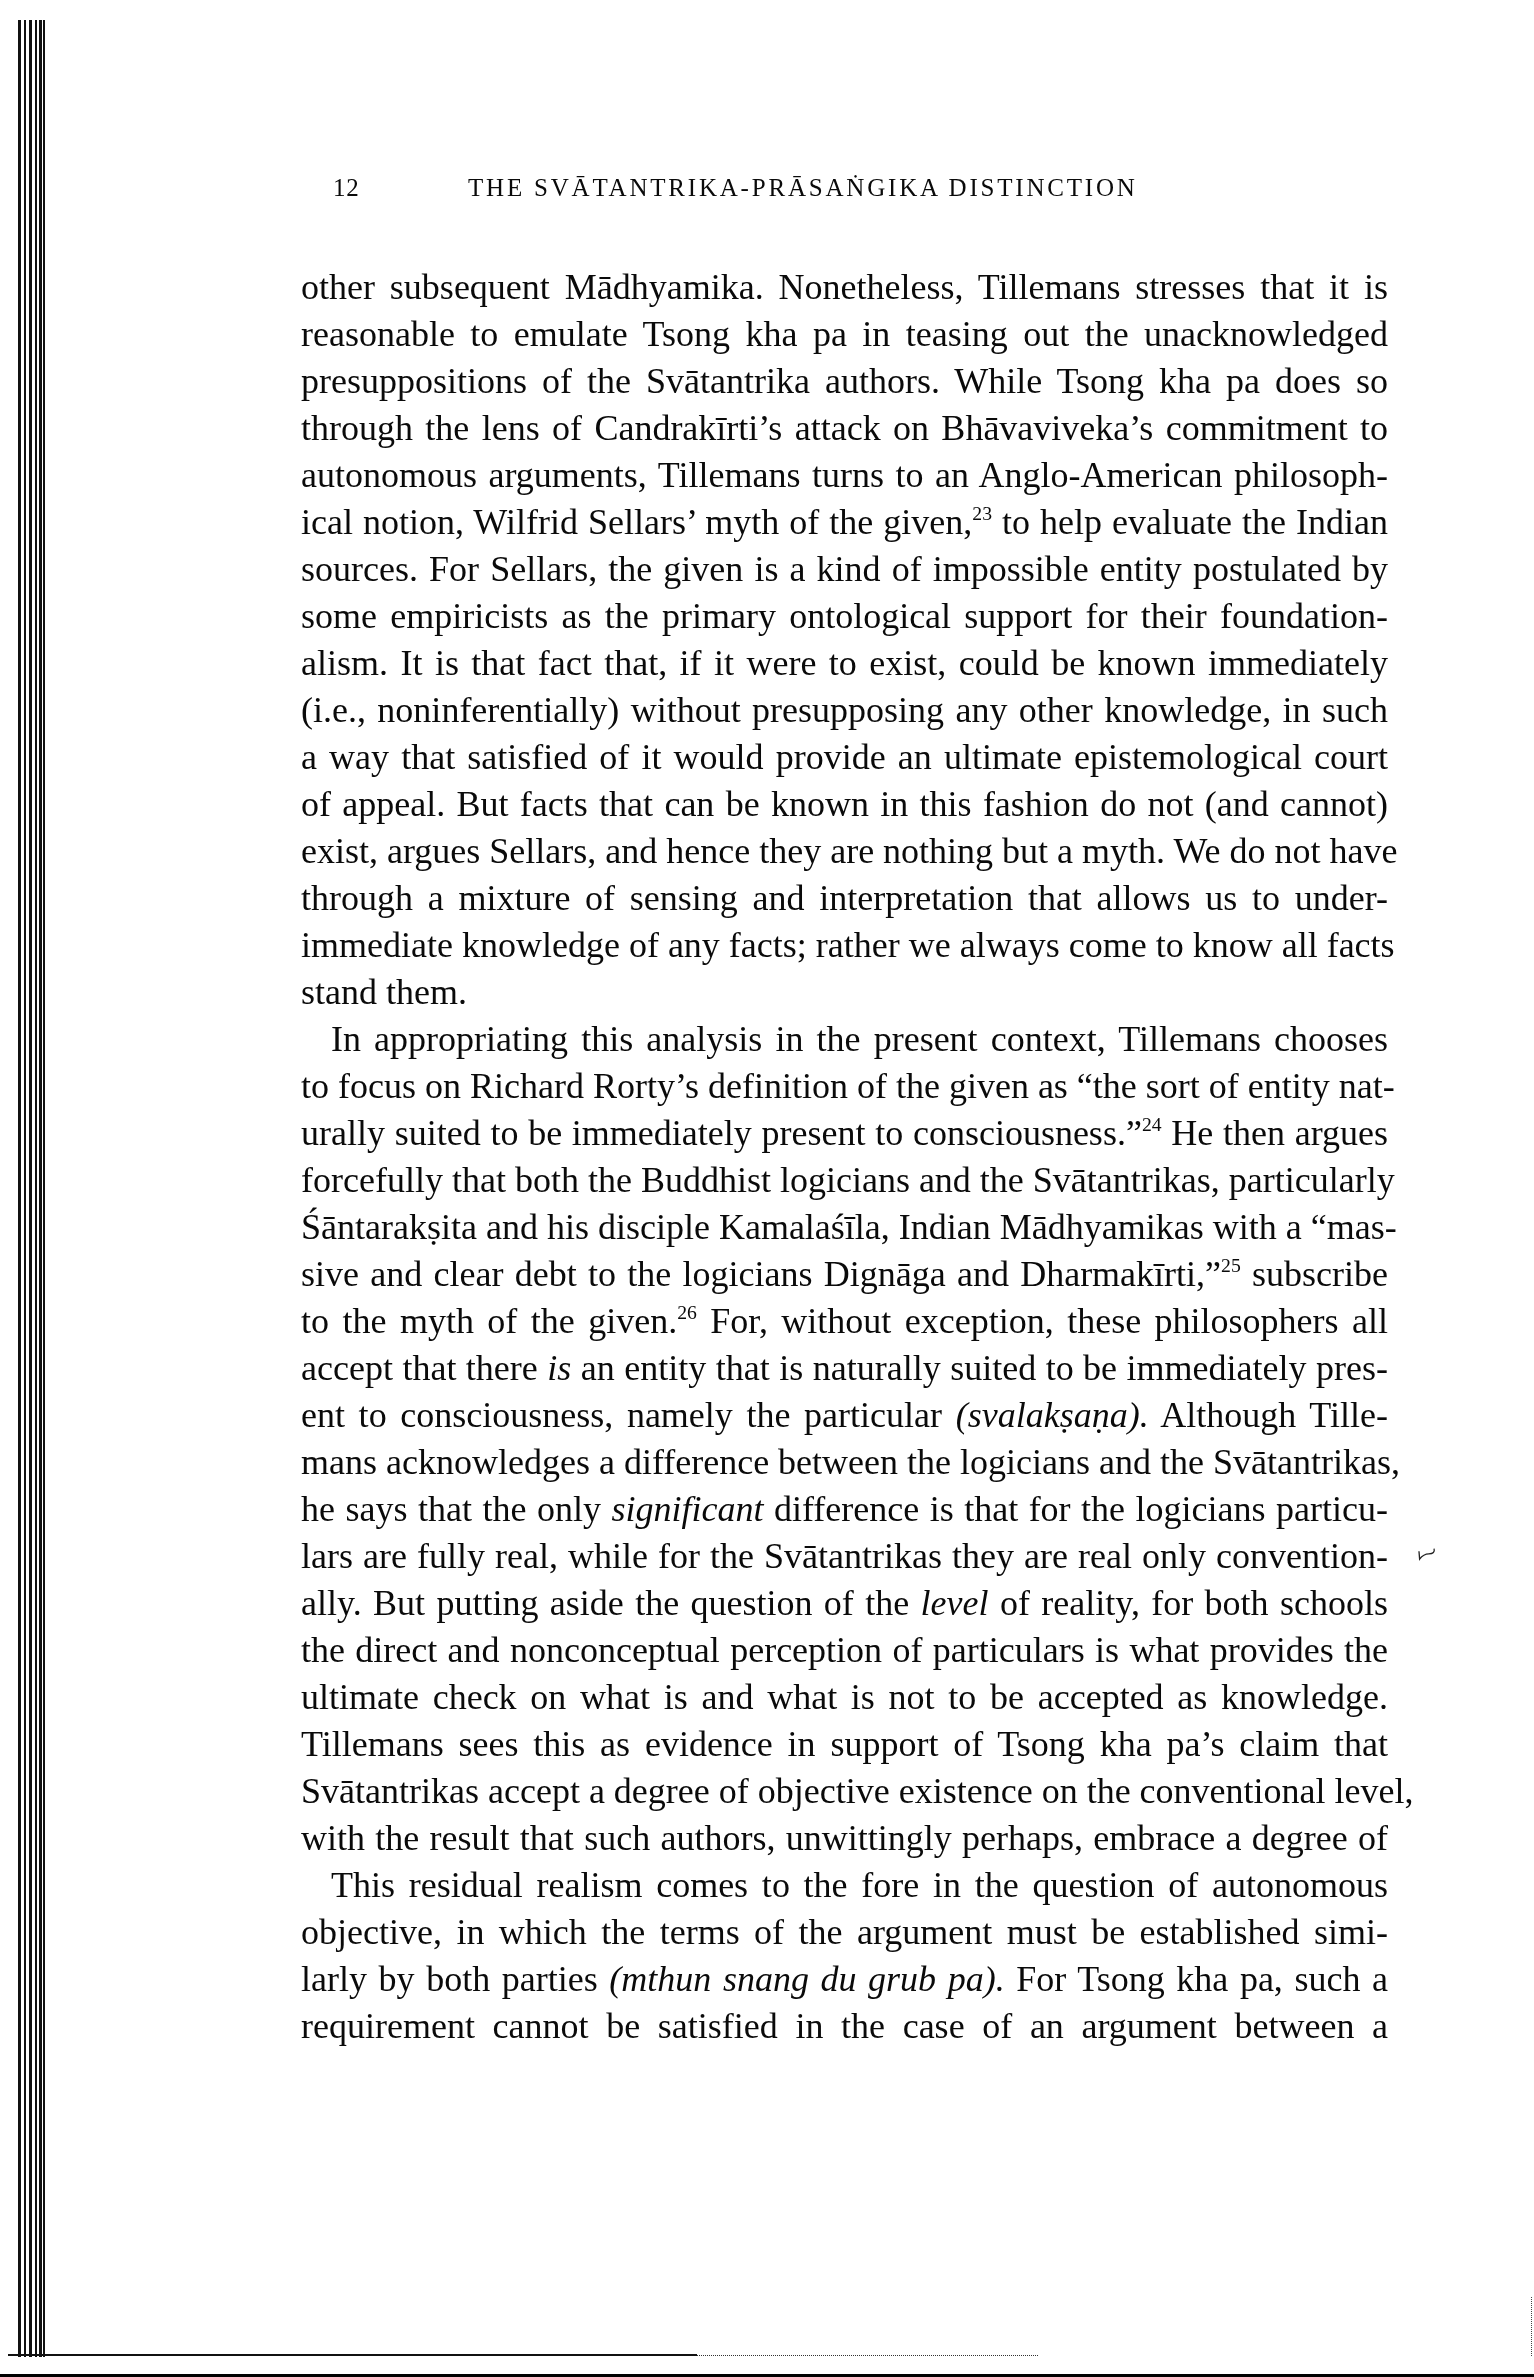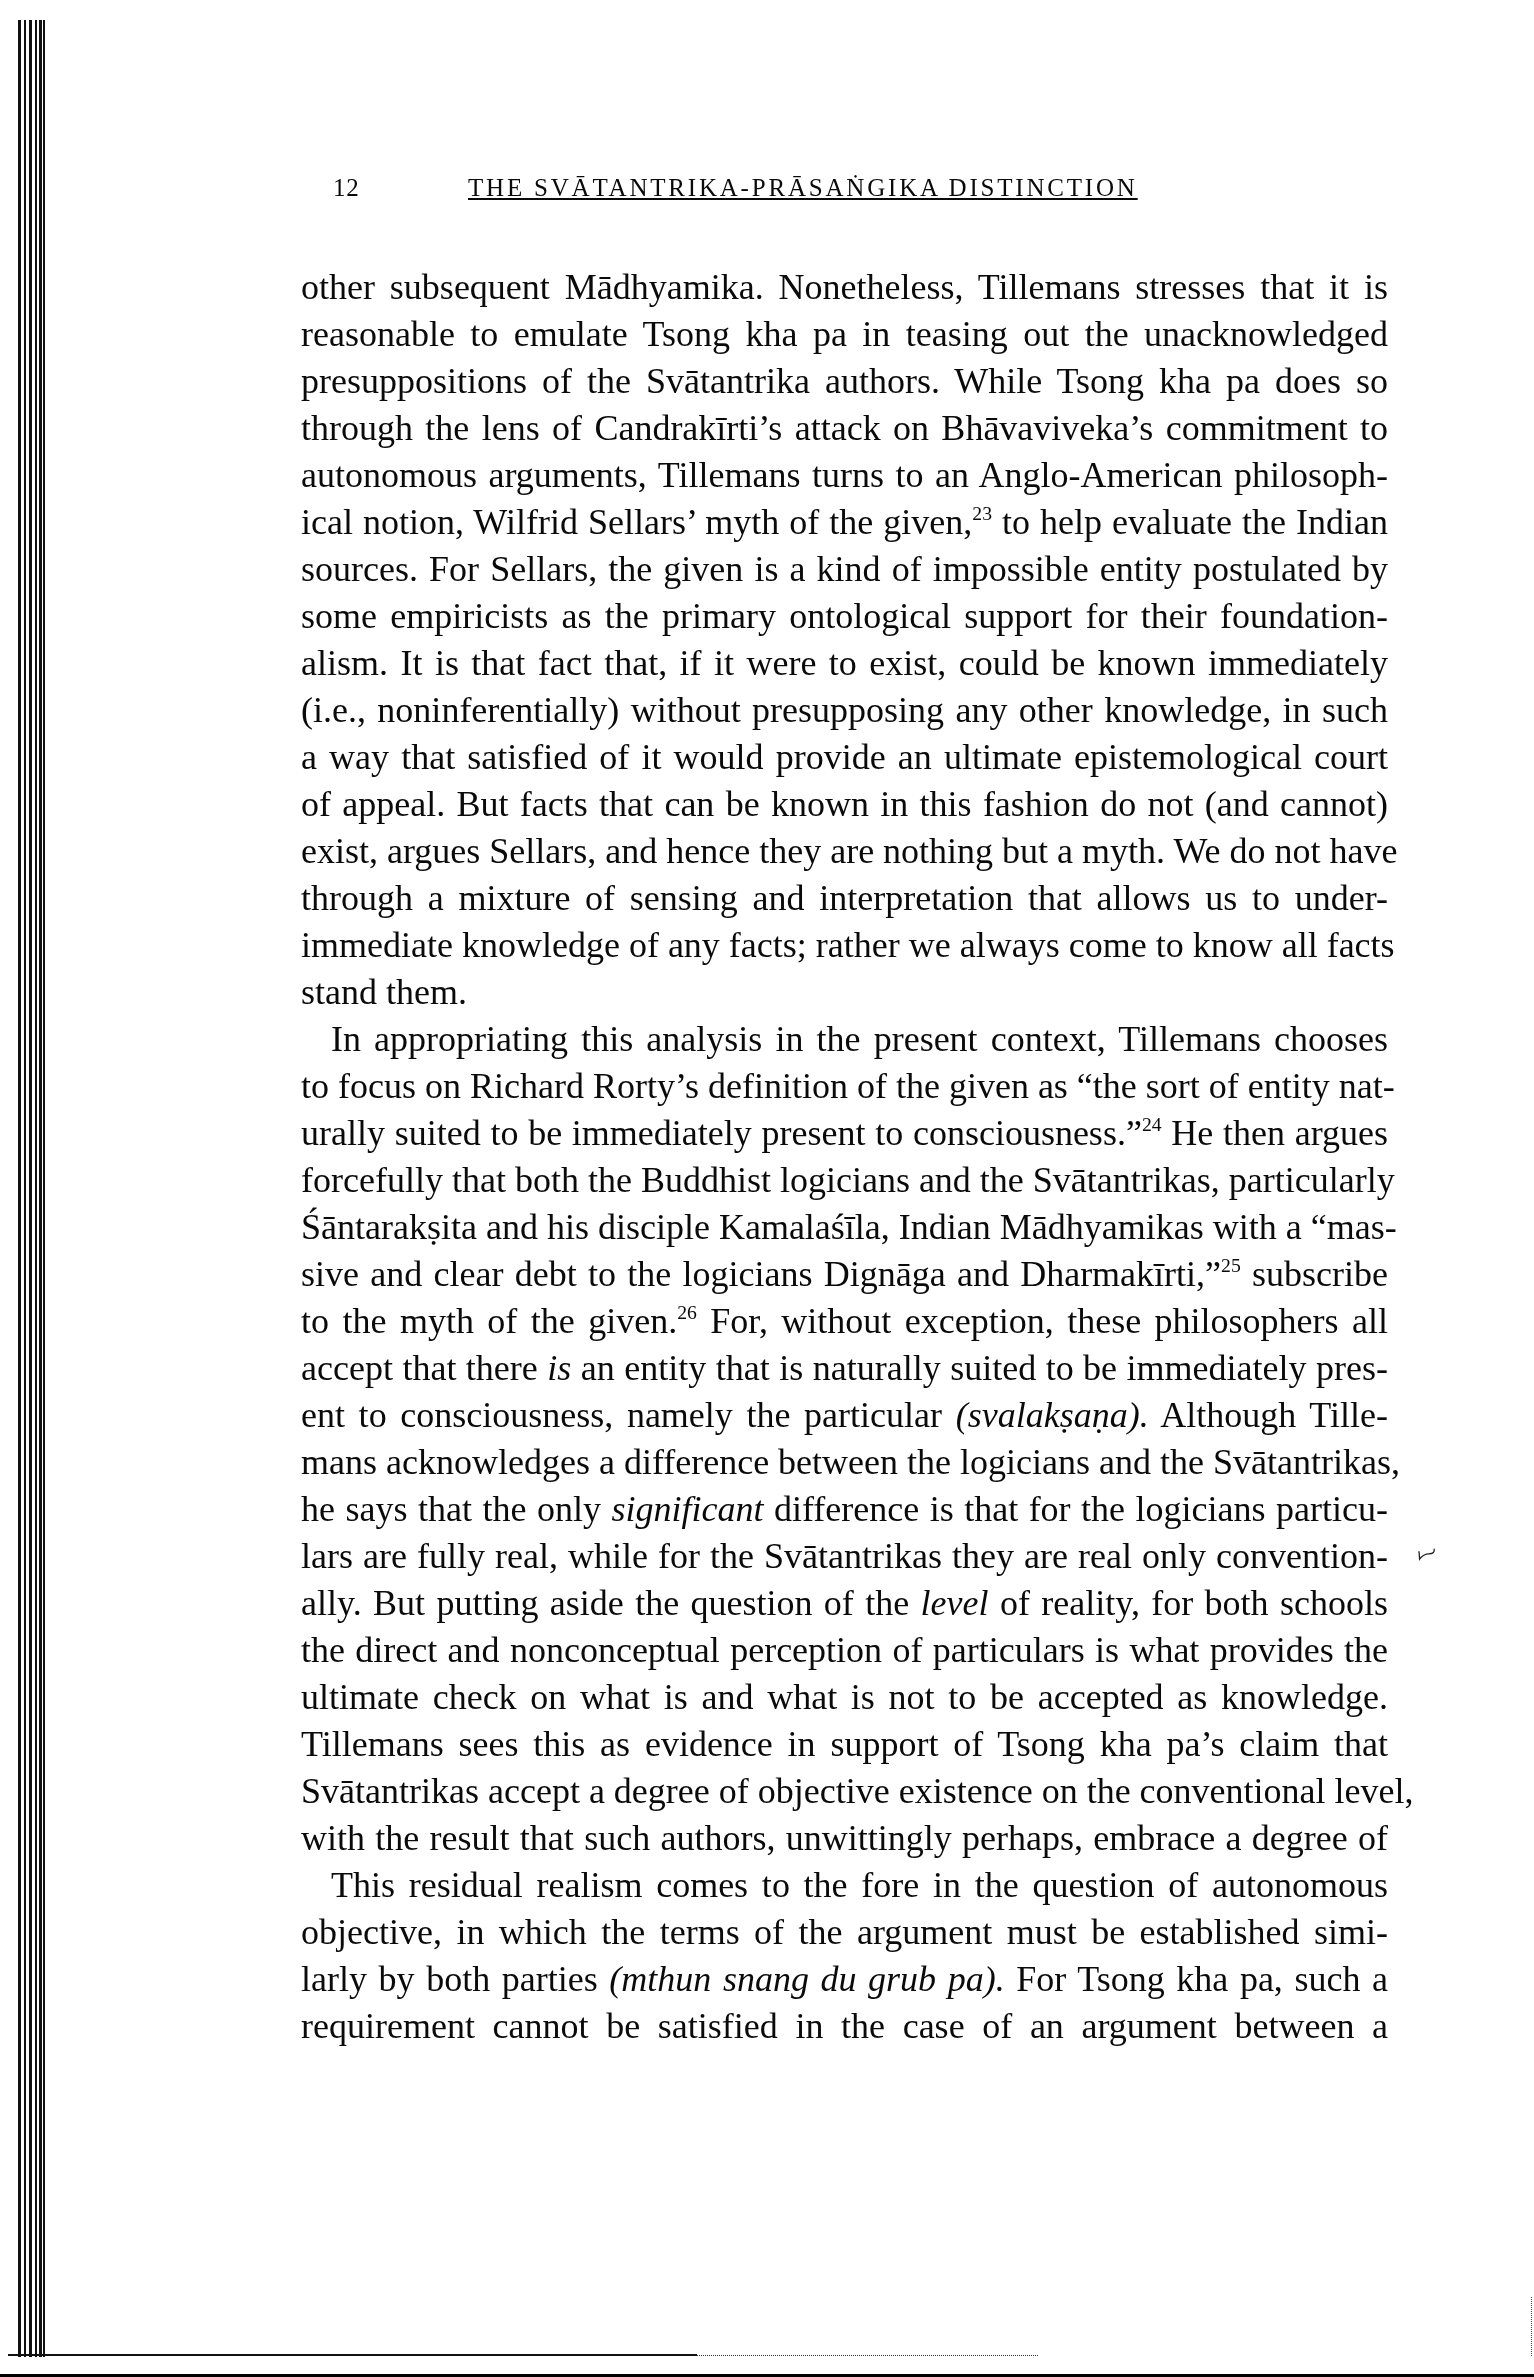--- a/index.html
+++ b/index.html
@@ -95,21 +95,20 @@
     }
     .head-title {
       position: absolute;
       left: 468px;
       top: 0;
       width: 736px;
       font-size: 25px;
       line-height: 31.5px;
       letter-spacing: 2.8px;
       white-space: nowrap;
-      text-decoration: underline;
     }
 
     
     .body-text {
       position: absolute;
       left: 301px;
       top: 264px;
       width: 1087px;
       font-family: Liberation Serif, serif;
     }

